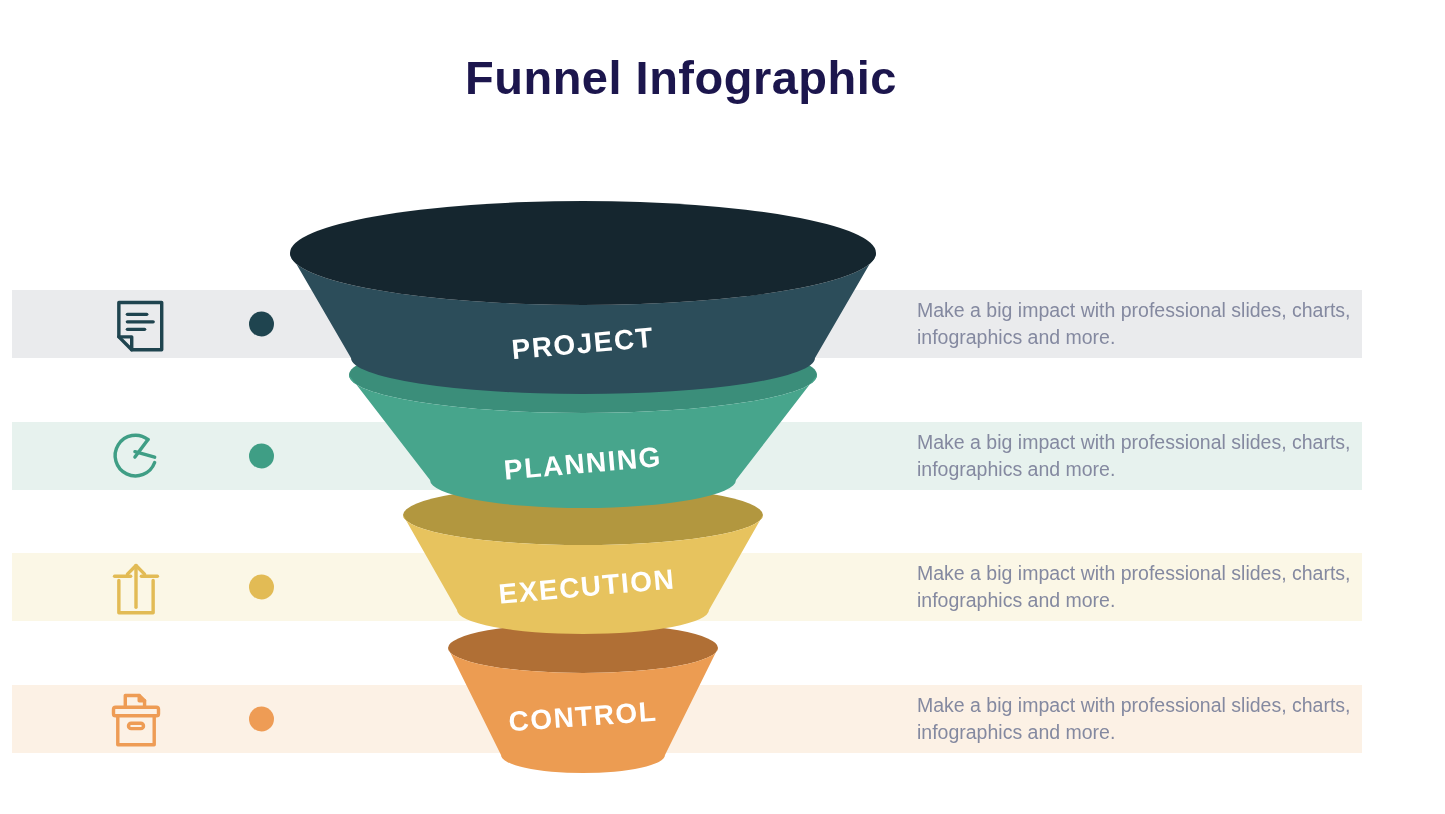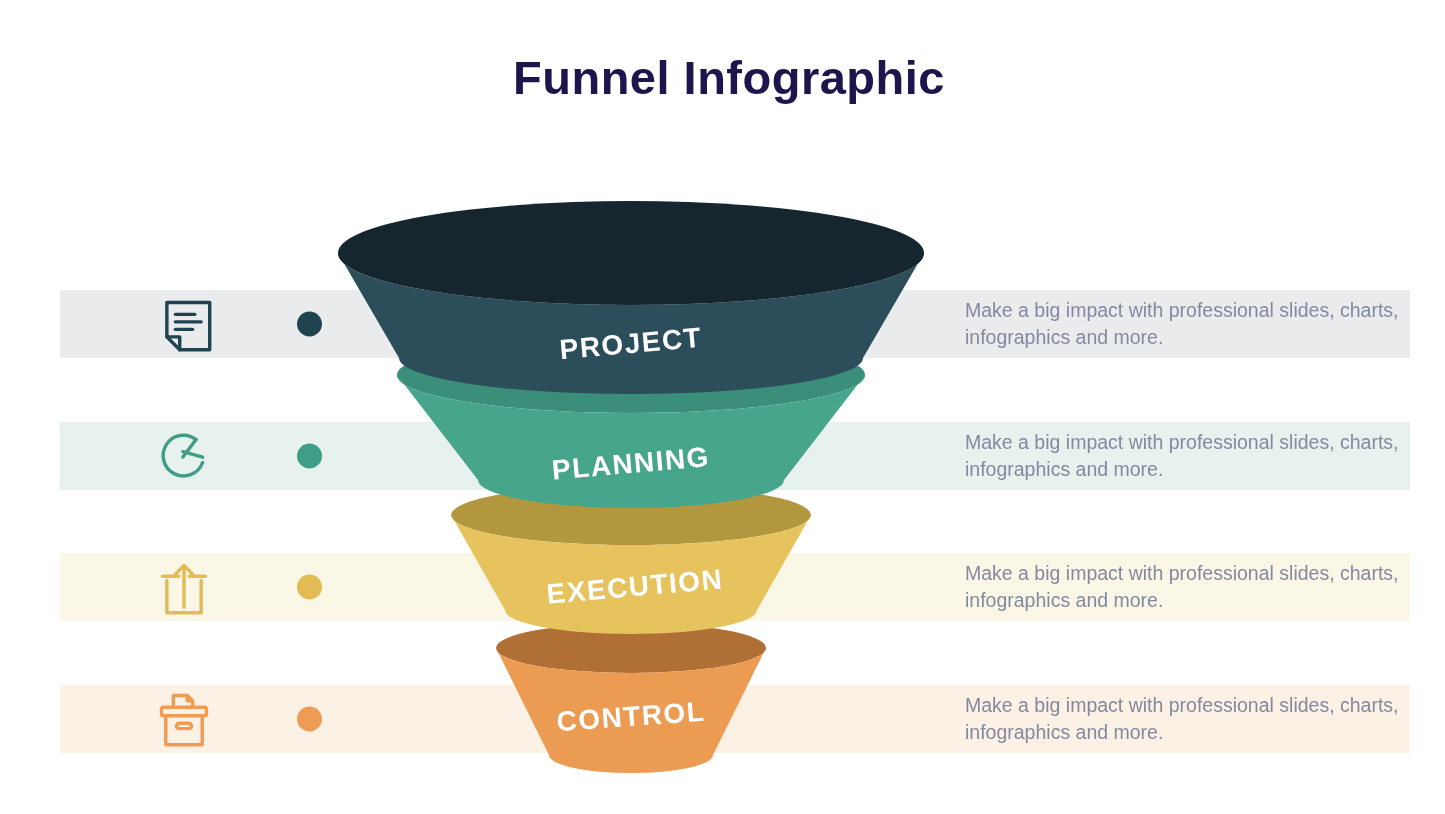--- a/index.html
+++ b/index.html
@@ -3,21 +3,20 @@
 <meta charset="utf-8">
 <style>
   * { margin: 0; padding: 0; box-sizing: border-box; }
   html, body { background: #ffffff; }
   body { font-family: "Liberation Sans", sans-serif; }
   .canvas {
     position: relative;
     width: 1362px; height: 814px;
     background: #ffffff;
     overflow: hidden;
-    margin-left: 48px;
   }
   .header {
     position: absolute; top: 50px; left: 0; width: 100%;
     text-align: center; z-index: 3;
   }
   .title {
     font-size: 47px; font-weight: 700; color: #1c164d;
     letter-spacing: 0.5px;
   }
   .subtitle {

